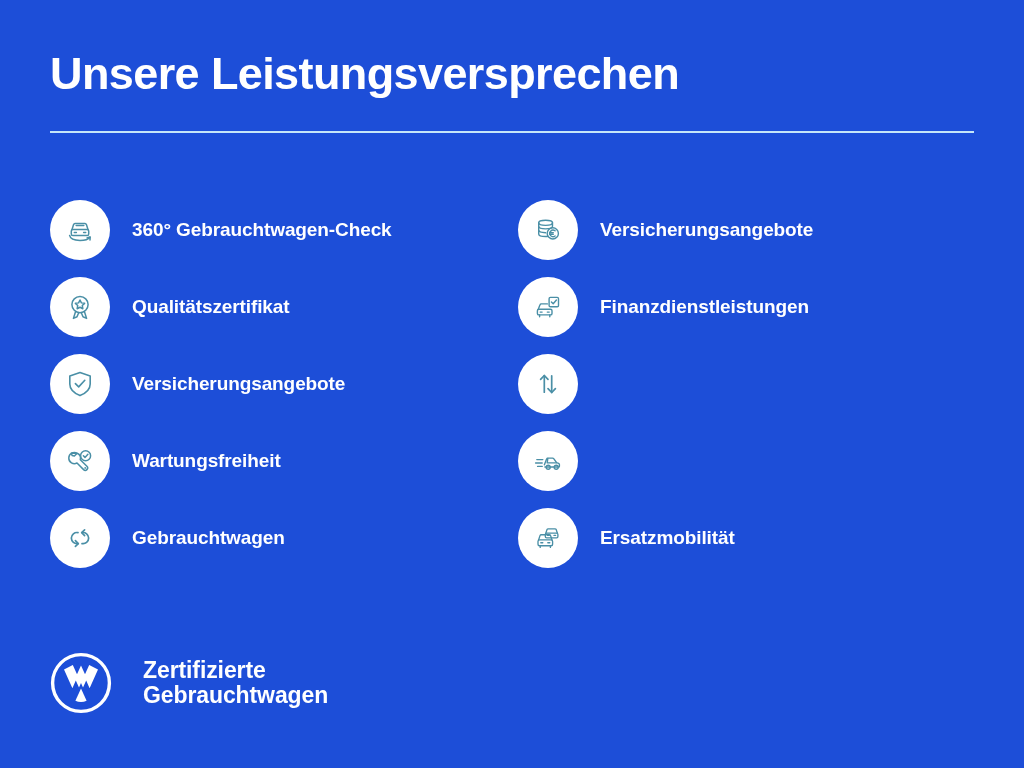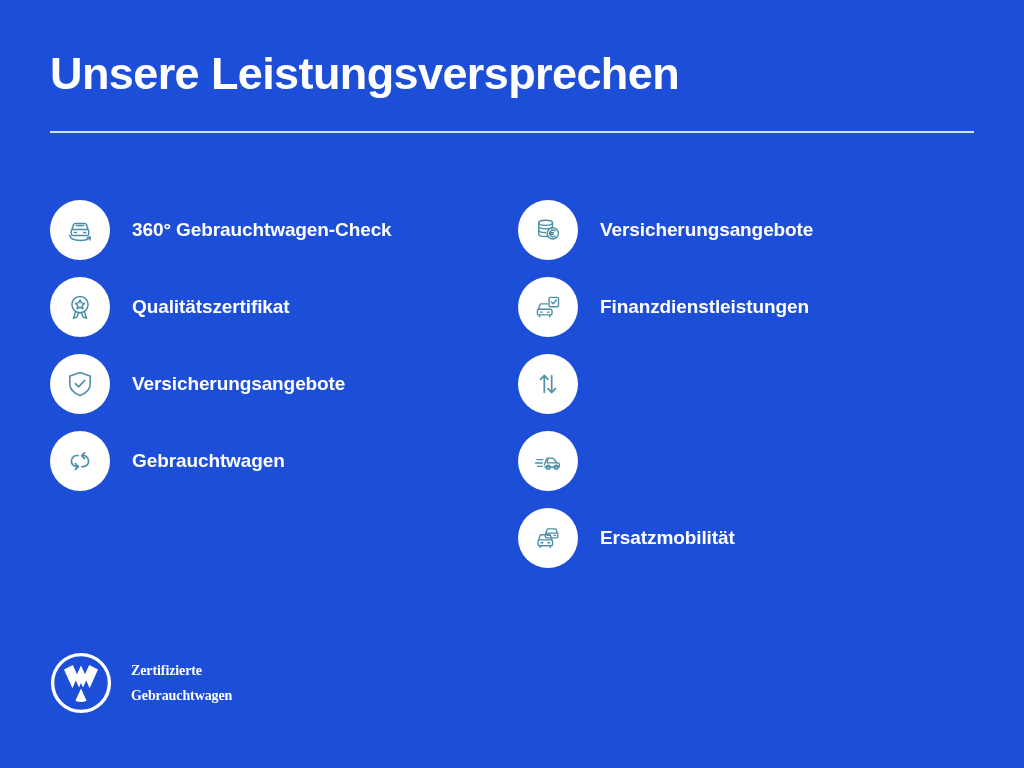--- a/index.html
+++ b/index.html
@@ -101,27 +101,26 @@
     display: flex;
     flex-direction: row;
     align-items: center;
   }
   .vw-mark {
     flex: 0 0 auto;
     width: 62px;
     height: 62px;
   }
   .brand-text {
-    margin-left: 19px;
-    font-size: 14px;
+    margin-left: 31px;
+    font-size: 23px;
     font-weight: 700;
     line-height: 25px;
     color: #ffffff;
     letter-spacing: -0.1px;
-    font-family: Liberation Serif, serif;
   }
   .brand-text span {
     display: block;
     white-space: nowrap;
   }
 </style>
 </head>
 <body>
 
 <div id="page">
@@ -164,20 +163,31 @@
       <div class="benefit-row">
         <div class="benefit-badge">
           <svg width="34" height="34" viewBox="0 0 34 34" fill="none" stroke="#4A8FA6" stroke-width="1.6" stroke-linecap="round" stroke-linejoin="round">
             <path d="M17 5.6 L27.2 9.0 V17.0 Q27.2 24.4 17 28.6 Q6.8 24.4 6.8 17.0 V9.0 Z"></path>
             <path d="M12.4 16.6 L15.7 19.9 L21.8 13.3"></path>
           </svg>
         </div>
         <div class="benefit-label">Versicherungsangebote</div>
       </div>
 
+      <div class="benefit-row">
+        <div class="benefit-badge">
+          <svg width="34" height="34" viewBox="0 0 34 34" fill="none" stroke="#4A8FA6" stroke-width="1.5" stroke-linecap="round" stroke-linejoin="round">
+            <path d="M14.2 9.2 A5.6 5.6 0 1 0 14.0 19.0 L20.6 25.6 A2.3 2.3 0 0 0 23.9 22.3 L17.3 15.7 A5.6 5.6 0 0 0 14.2 9.2 L11.4 12.0 L9.0 11.4 L8.4 9.0 Z"></path>
+            <circle cx="22.6" cy="11.8" r="5.0"></circle>
+            <path d="M20.4 11.8 L22.0 13.4 L24.9 10.2"></path>
+            <circle cx="22.2" cy="23.9" r="0.9" fill="#4A8FA6" stroke="none"></circle>
+          </svg>
+        </div>
+        <div class="benefit-label">Wartungsfreiheit</div>
+      </div>
 
       <div class="benefit-row">
         <div class="benefit-badge">
           <svg width="34" height="34" viewBox="0 0 34 34" fill="none" stroke="#4A8FA6" stroke-width="1.7" stroke-linecap="round" stroke-linejoin="round">
             <path d="M15.0 11.6 A5.6 5.6 0 1 0 15.0 22.6"></path>
             <path d="M12.4 19.6 L15.3 22.6 L12.4 25.3"></path>
             <path d="M19.0 22.6 A5.6 5.6 0 1 0 19.0 11.6"></path>
             <path d="M21.6 14.6 L18.7 11.6 L21.6 8.9"></path>
           </svg>
         </div>

